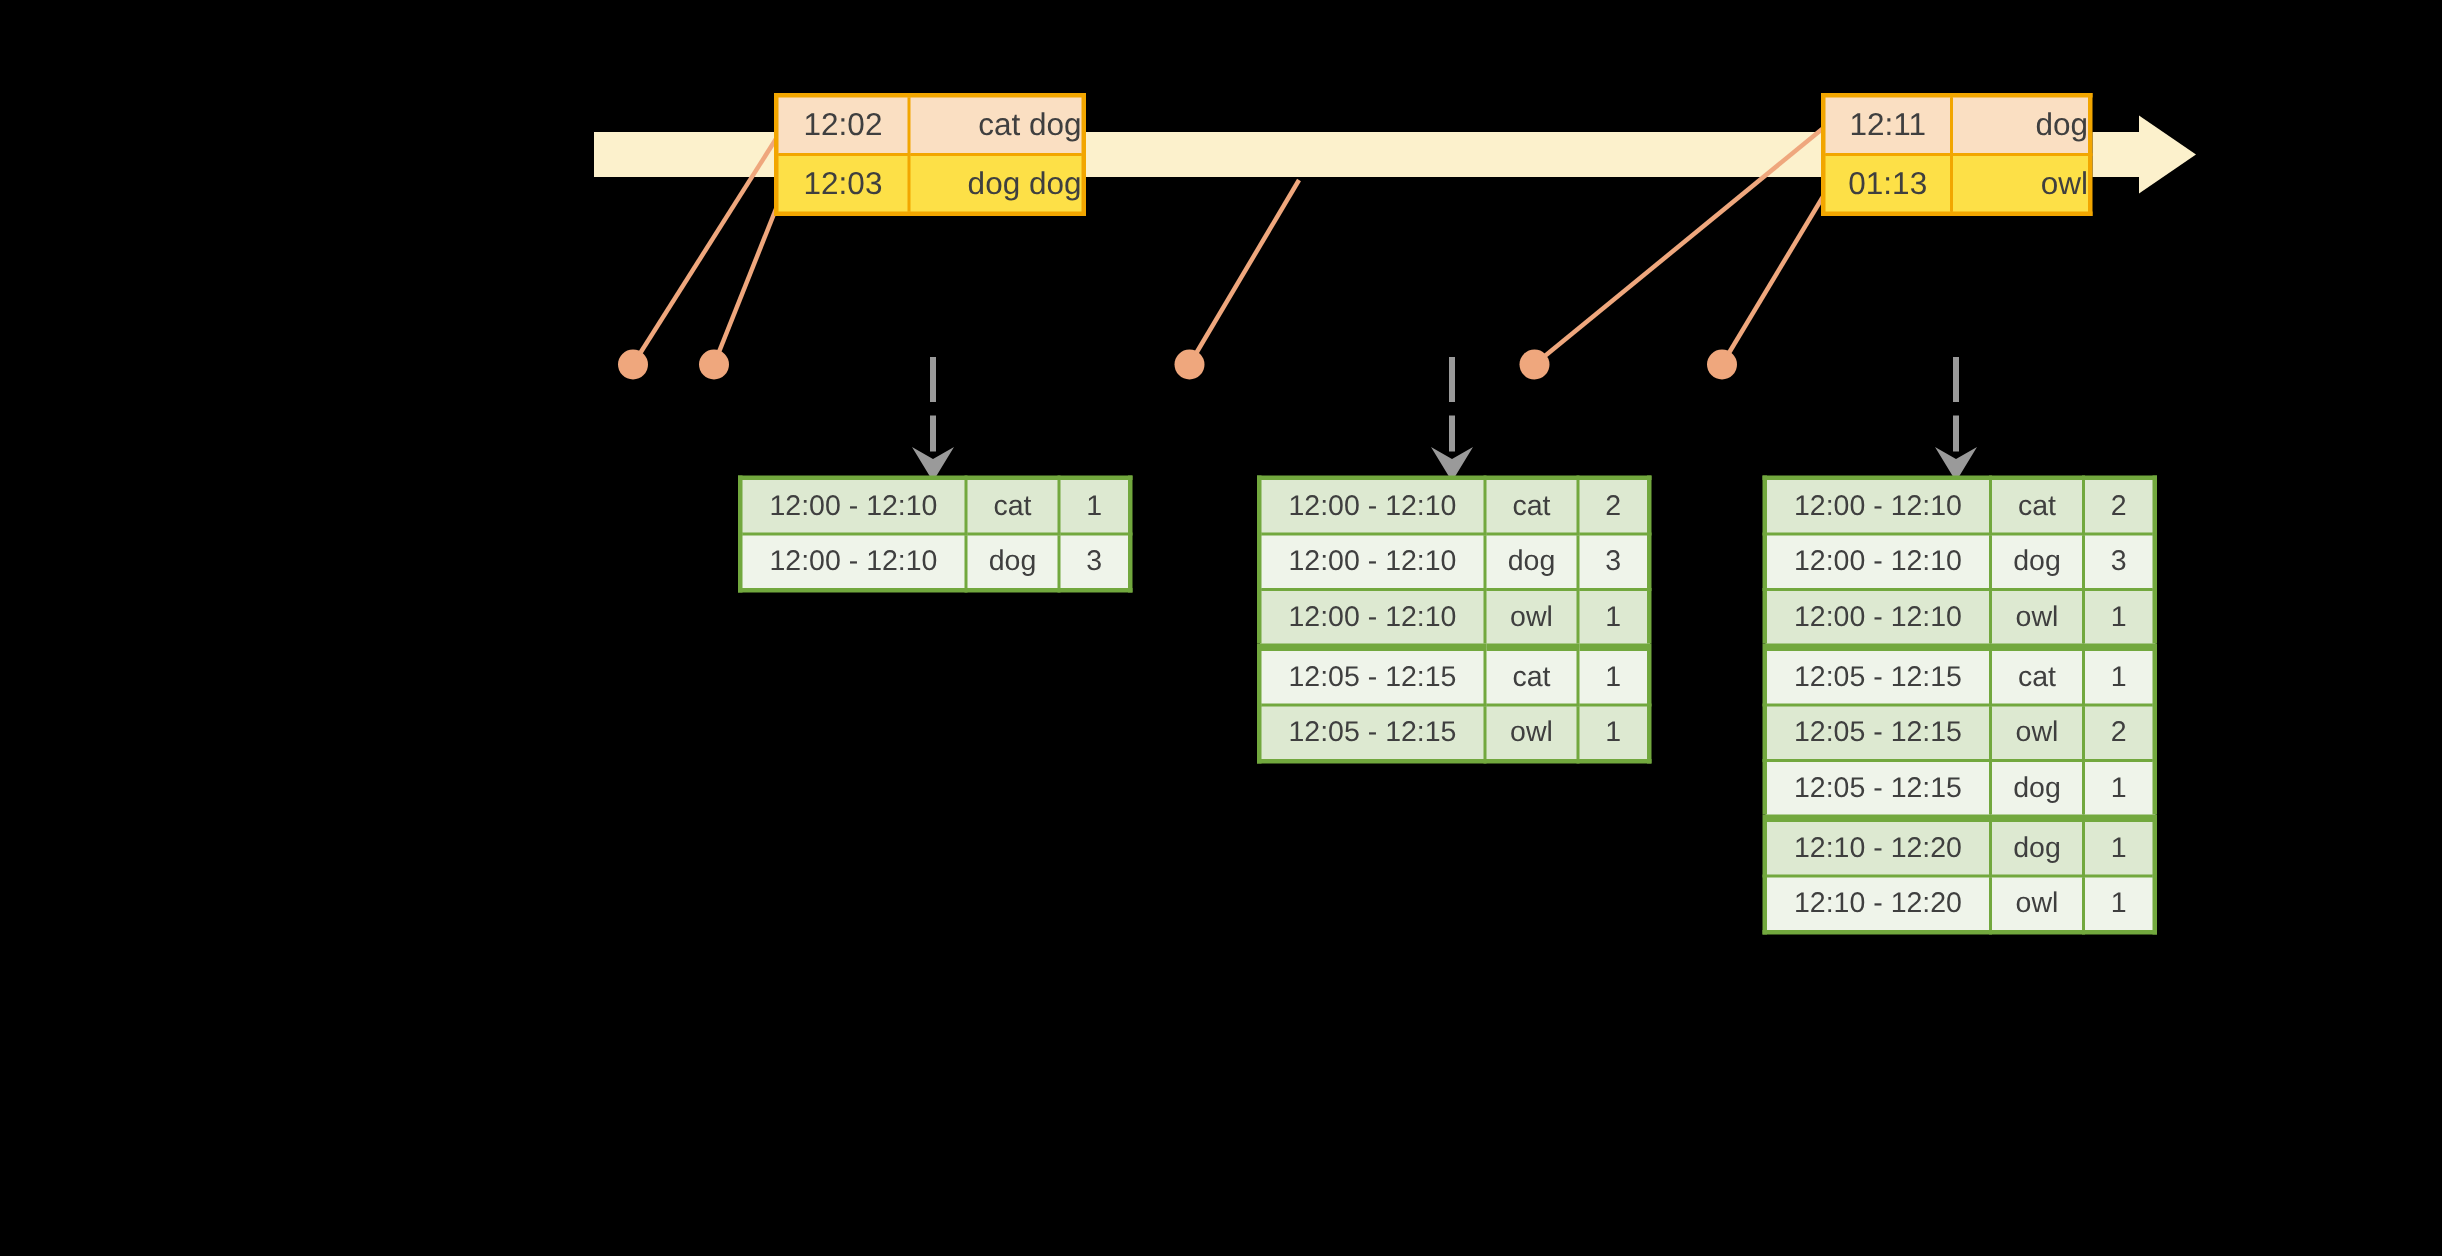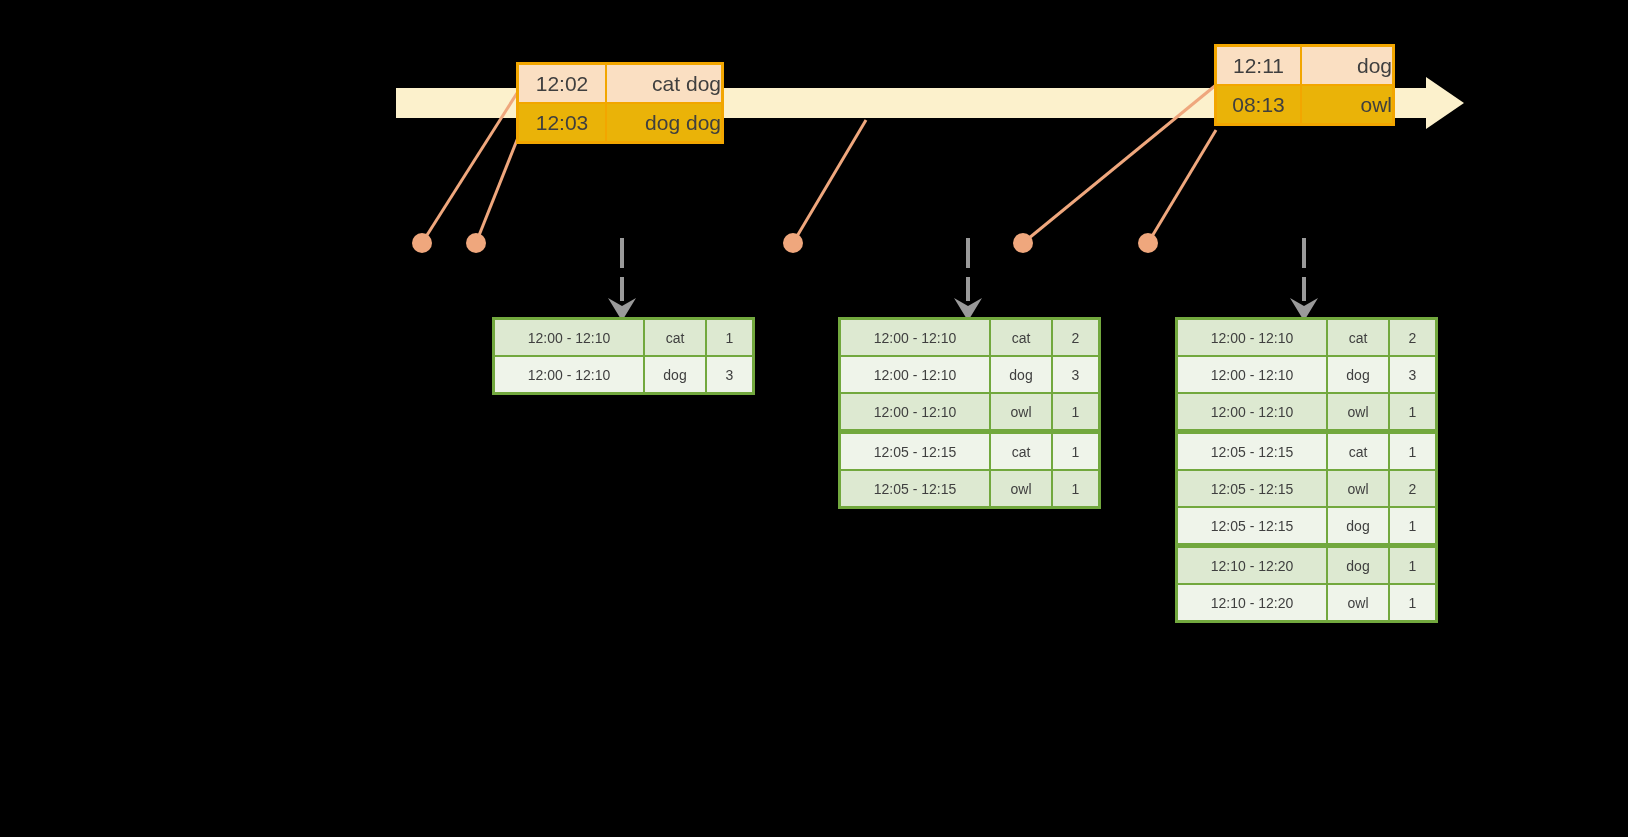--- a/index.html
+++ b/index.html
@@ -20,26 +20,26 @@
     border:2px solid #F2A600;font-size:21px;text-align:center;vertical-align:middle;
     padding:0;height:37px;
   }
   .etable{border:3px solid #F2A600;}
   .etable .c-time{width:86px;}
   .etable .c-words{width:114px;text-align:right;}
   .et3 .c-time{width:83px;}
   .et3 .c-words{width:90px;}
   .et2 .td-row{height:41px;}
   .e-odd td{background:#FADFC2;}
-  .e-even td{background:#eab308;}
+  .e-even td{background:#fde047;}
   
   .rtable{position:absolute;border-collapse:collapse;}
   .rtable{border:3px solid #72A83E;}
   .rtable td{
-    border:2px solid #72A83E;font-size:14px;text-align:center;vertical-align:middle;
+    border:2px solid #72A83E;font-size:19px;text-align:center;vertical-align:middle;
     padding:0;height:35px;
   }
   .rtable .c-window{width:148px;}
   .rtable .c-word{width:60px;text-align:center;}
   .rtable .c-count{width:45px;}
   .r-odd td{background:#DDE9D1;}
   .r-even td{background:#EFF4EA;}
   .group-start td{border-top:5px solid #72A83E;}
 </style>
 </head>
@@ -82,28 +82,28 @@
       <td class="c-words">cat dog</td>
     </tr>
     <tr class="e-even">
       <td class="c-time">12:03</td>
       <td class="c-words">dog dog</td>
     </tr>
   </tbody>
     </table>
 
 
-  <table class="etable et3" style="left:1214px;top:44px;">
+  <table class="etable et3" style="left:1214px;top:62px;">
     <tbody>
         <tr class="e-odd">
       <td class="c-time">12:11</td>
       <td class="c-words">dog</td>
     </tr>
     <tr class="e-even">
-      <td class="c-time">08:13</td>
+      <td class="c-time">01:13</td>
       <td class="c-words">owl</td>
     </tr>
   </tbody>
     </table>
 
   <table class="rtable" style="left:492px;top:317px;">
     <tbody>
         <tr class="r-odd">
       <td class="c-window">12:00 - 12:10</td>
       <td class="c-word">cat</td>

